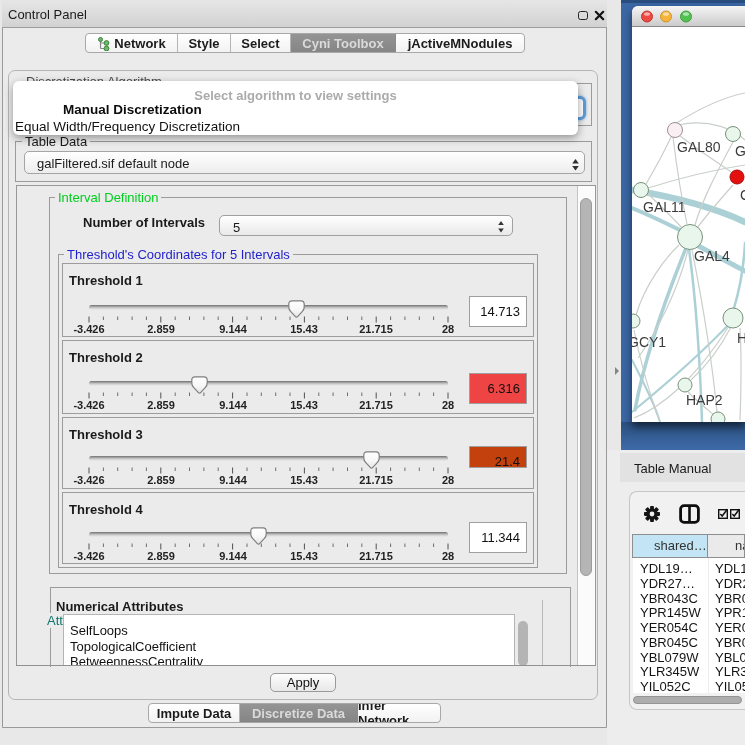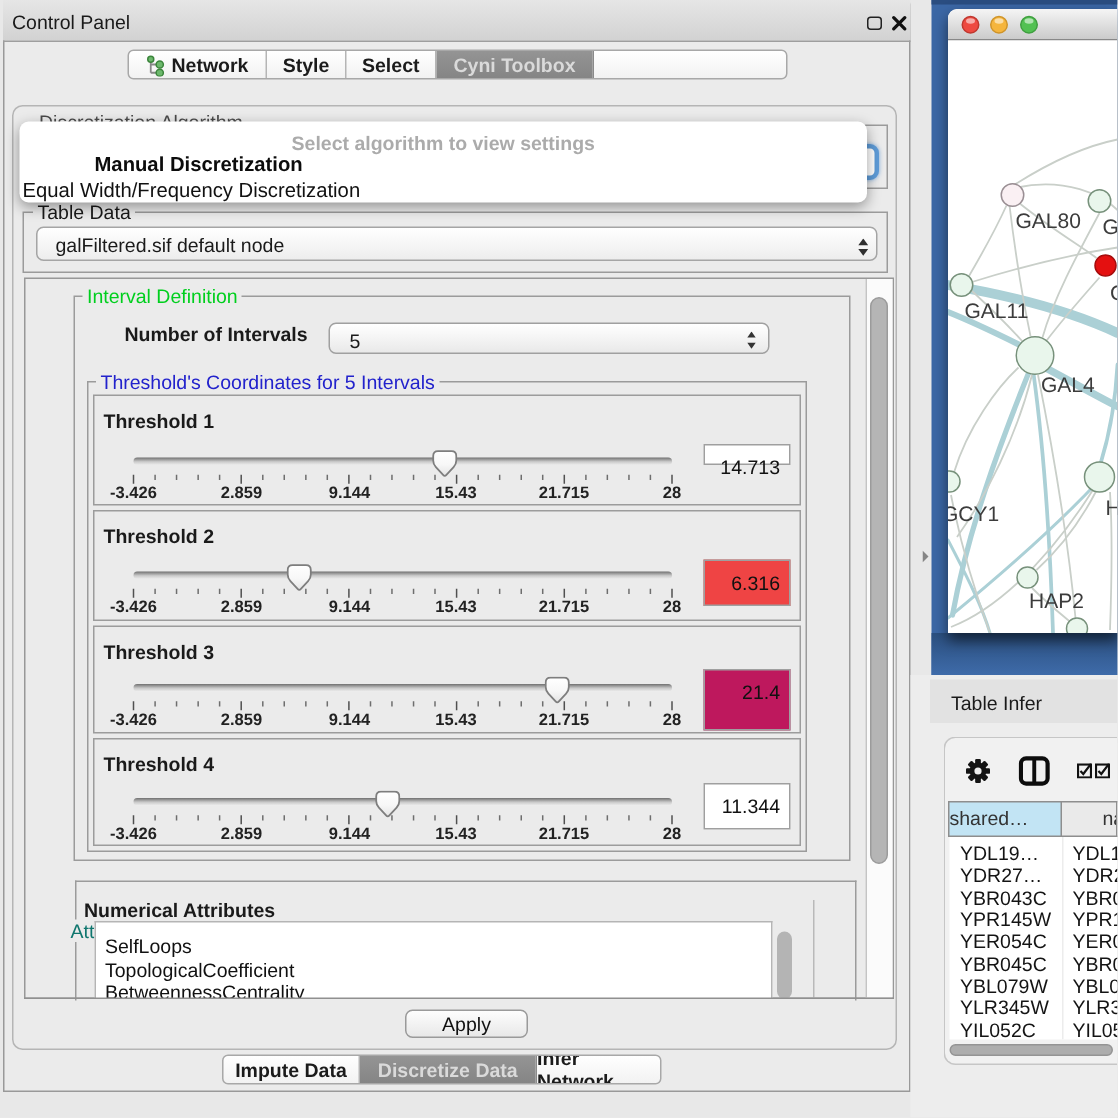--- a/index.html
+++ b/index.html
@@ -30,20 +30,21 @@
         <line x1="3.5" y1="12.5" x2="9" y2="12.5" stroke="#888" stroke-width="1.2"></line>
         <circle cx="3.5" cy="3.5" r="2" fill="#6cb86c" stroke="#3b853b"></circle>
         <circle cx="9.5" cy="7" r="2.4" fill="#6cb86c" stroke="#3b853b"></circle>
         <circle cx="9.5" cy="12.5" r="2.4" fill="#6cb86c" stroke="#3b853b"></circle>
       </svg>
     Network
   </div>
   <div style="width:53px;border-right:1px solid #b5b5b5;display:flex;align-items:center;justify-content:center;font-size:13px;font-weight:bold;color:#1b1b1b;">Style</div>
   <div style="width:60px;border-right:1px solid #b5b5b5;display:flex;align-items:center;justify-content:center;font-size:13px;font-weight:bold;color:#1b1b1b;">Select</div>
   <div style="width:105px;border-right:1px solid #8a8a8a;display:flex;align-items:center;justify-content:center;font-size:13px;font-weight:bold;color:#dadada;background:linear-gradient(180deg,#949494,#858585);">Cyni Toolbox</div>
+  <div style="flex:1;display:flex;align-items:center;justify-content:center;font-size:13px;font-weight:bold;color:#1b1b1b;">jActiveMNodules</div>
 </div>
 
 <div class="abs" style="left:8px;top:70px;width:590px;height:630px;border:1px solid #b5b5b5;border-radius:7px;"></div>
 
 <div class="abs" style="left:15px;top:83px;width:577px;height:43px;border:1px solid #9b9b9b;"></div>
 <div class="abs t13 lblpatch" style="left:23px;top:74px;color:#4a4a4a;">Discretization Algorithm</div>
 <div class="abs" style="left:24px;top:96px;width:562px;height:24px;border-radius:6px;border:3px solid #5d9bd7;box-shadow:0 0 3px rgba(90,150,215,.8);background:#fff;"></div>
 
 <div class="abs" style="left:15px;top:141px;width:577px;height:41px;border:1px solid #9b9b9b;"></div>
 <div class="abs t13 lblpatch" style="left:22px;top:134px;">Table Data</div>
@@ -116,21 +117,21 @@
 <svg class="abs" style="left:287.5px;top:300px;" width="17" height="21">
     <defs>
       <linearGradient id="g263" x1="0" y1="0" x2="0" y2="1">
         <stop offset="0" stop-color="#ffffff"></stop>
         <stop offset="0.55" stop-color="#f7f7f7"></stop>
         <stop offset="1" stop-color="#e4e4e4"></stop>
       </linearGradient>
     </defs>
     <path d="M4,0.8 H13 Q16.2,0.8 16.2,4 V7 Q16.2,9.5 14.4,11.4 L9.6,16.6 Q8.5,17.8 7.4,16.6 L2.6,11.4 Q0.8,9.5 0.8,7 V4 Q0.8,0.8 4,0.8 Z" fill="url(#g263)" stroke="#7e7e7e" stroke-width="1.2"></path>
   </svg>
-<div class="abs" style="left:469px;top:296px;width:58px;height:14px;background:#fff;border:1px solid #9f9f9f;font-size:13px;color:#111;text-align:right;line-height:29px;padding-right:6px;">14.713</div>
+<div class="abs" style="left:469px;top:296px;width:58px;height:31px;background:#fff;border:1px solid #9f9f9f;font-size:13px;color:#111;text-align:right;line-height:29px;padding-right:6px;">14.713</div>
 <div class="abs" style="left:62px;top:340px;width:472px;height:74px;border:1px solid #9c9c9c;"></div>
 <div class="abs t13 b" style="left:69px;top:350px;">Threshold 2</div>
 <div class="abs" style="left:89px;top:381px;width:359px;height:5px;border-radius:2.5px;background:linear-gradient(180deg,#707070,#c9c9c9 55%,#ededed);"></div>
 <svg class="abs" style="left:87px;top:392px;" width="364" height="8">
     <line x1="2.0" y1="0.5" x2="2.0" y2="6.5" stroke="#505050" stroke-width="1"></line>
     <line x1="16.4" y1="0.5" x2="16.4" y2="4" stroke="#6e6e6e" stroke-width="1"></line>
     <line x1="30.7" y1="0.5" x2="30.7" y2="4" stroke="#6e6e6e" stroke-width="1"></line>
     <line x1="45.1" y1="0.5" x2="45.1" y2="4" stroke="#6e6e6e" stroke-width="1"></line>
     <line x1="59.4" y1="0.5" x2="59.4" y2="4" stroke="#6e6e6e" stroke-width="1"></line>
     <line x1="73.8" y1="0.5" x2="73.8" y2="6.5" stroke="#505050" stroke-width="1"></line>
@@ -212,21 +213,21 @@
 <svg class="abs" style="left:362.5px;top:451px;" width="17" height="21">
     <defs>
       <linearGradient id="g417" x1="0" y1="0" x2="0" y2="1">
         <stop offset="0" stop-color="#ffffff"></stop>
         <stop offset="0.55" stop-color="#f7f7f7"></stop>
         <stop offset="1" stop-color="#e4e4e4"></stop>
       </linearGradient>
     </defs>
     <path d="M4,0.8 H13 Q16.2,0.8 16.2,4 V7 Q16.2,9.5 14.4,11.4 L9.6,16.6 Q8.5,17.8 7.4,16.6 L2.6,11.4 Q0.8,9.5 0.8,7 V4 Q0.8,0.8 4,0.8 Z" fill="url(#g417)" stroke="#7e7e7e" stroke-width="1.2"></path>
   </svg>
-<div class="abs" style="left:469px;top:446px;width:58px;height:41px;background:#be185d;border:1px solid #9f9f9f;font-size:13px;color:#111;text-align:right;line-height:29px;padding-right:6px;">21.4</div>
+<div class="abs" style="left:469px;top:446px;width:58px;height:22px;background:#c2410c;border:1px solid #9f9f9f;font-size:13px;color:#111;text-align:right;line-height:29px;padding-right:6px;">21.4</div>
 <div class="abs" style="left:62px;top:492px;width:472px;height:72px;border:1px solid #9c9c9c;"></div>
 <div class="abs t13 b" style="left:69px;top:502px;">Threshold 4</div>
 <div class="abs" style="left:89px;top:532px;width:359px;height:5px;border-radius:2.5px;background:linear-gradient(180deg,#707070,#c9c9c9 55%,#ededed);"></div>
 <svg class="abs" style="left:87px;top:543px;" width="364" height="8">
     <line x1="2.0" y1="0.5" x2="2.0" y2="6.5" stroke="#505050" stroke-width="1"></line>
     <line x1="16.4" y1="0.5" x2="16.4" y2="4" stroke="#6e6e6e" stroke-width="1"></line>
     <line x1="30.7" y1="0.5" x2="30.7" y2="4" stroke="#6e6e6e" stroke-width="1"></line>
     <line x1="45.1" y1="0.5" x2="45.1" y2="4" stroke="#6e6e6e" stroke-width="1"></line>
     <line x1="59.4" y1="0.5" x2="59.4" y2="4" stroke="#6e6e6e" stroke-width="1"></line>
     <line x1="73.8" y1="0.5" x2="73.8" y2="6.5" stroke="#505050" stroke-width="1"></line>
@@ -272,21 +273,21 @@
 <div class="abs" style="left:50px;top:587px;width:521px;height:80px;border:1px solid #9b9b9b;border-bottom:none;"></div>
 <div class="abs t13 lblpatch" style="left:44px;top:580px;color:#0f766e;margin-top:33px;">Attributes to discretize</div>
 <div class="abs t13 b" style="left:56px;top:599px;">Numerical Attributes</div>
 <div class="abs" style="left:542px;top:600px;width:1px;height:66px;background:#b9b9b9;"></div>
 <div class="abs" style="left:63px;top:614px;width:452px;height:52px;background:#fff;border:1px solid #b5b5b5;border-bottom:none;overflow:hidden;">
   <div style="padding:8px 0 0 6px;font-size:13px;color:#111;line-height:15.5px;">SelfLoops<br>TopologicalCoefficient<br>BetweennessCentrality</div>
 </div>
 <div class="abs" style="left:518px;top:621px;width:10px;height:45px;border-radius:5px;background:#b4b4b4;"></div>
 <div class="abs" style="left:16px;top:665px;width:580px;height:1px;background:#909090;"></div>
 
-<div class="abs" style="left:270px;top:673px;width:82px;height:19px;border:1px solid #9a9a9a;border-radius:5px;background:linear-gradient(180deg,#fdfdfd,#e8e8e8);text-align:center;font-size:13px;color:#111;line-height:17px;">Apply</div>
+<div class="abs" style="left:270px;top:673px;width:66px;height:19px;border:1px solid #9a9a9a;border-radius:5px;background:linear-gradient(180deg,#fdfdfd,#e8e8e8);text-align:center;font-size:13px;color:#111;line-height:17px;">Apply</div>
 
 <div class="abs" style="left:148px;top:703px;width:293px;height:20px;border:1px solid #a8a8a8;border-radius:4px;background:linear-gradient(180deg,#ffffff,#f2f2f2);overflow:hidden;display:flex;">
   <div style="width:91px;border-right:1px solid #b5b5b5;display:flex;align-items:center;justify-content:center;font-size:13px;font-weight:bold;color:#1b1b1b;">Impute Data</div>
   <div style="width:118px;border-right:1px solid #8a8a8a;display:flex;align-items:center;justify-content:center;font-size:13px;font-weight:bold;color:#dadada;background:linear-gradient(180deg,#949494,#858585);">Discretize Data</div>
   <div style="flex:1;display:flex;align-items:center;justify-content:center;font-size:13px;font-weight:bold;color:#1b1b1b;">Infer Network</div>
 </div>
 
 <svg class="abs" style="left:615px;top:367px;" width="5" height="8">
     <polygon points="0,0 4,4 0,8" fill="#858585"></polygon>
   </svg>
@@ -355,21 +356,21 @@
       <text x="694" y="261">GAL4</text>
       <text x="628" y="347">GCY1</text>
       <text x="737" y="343">HA</text>
       <text x="686" y="405">HAP2</text>
     </g>
   </svg>
 </div>
 
 <div class="abs" style="left:607px;top:450px;width:138px;height:295px;background:#ededed;"></div>
 <div class="abs" style="left:620px;top:453px;width:125px;height:29px;background:#e2e2e2;"></div>
-<div class="abs t13" style="left:634px;top:461px;">Table Infer</div>
+<div class="abs t13" style="left:634px;top:461px;">Table Manual</div>
 
 <div class="abs" style="left:629px;top:491px;width:116px;height:219px;background:#f1f1f1;border:1px solid #c6c6c6;border-radius:8px 0 0 8px;border-right:none;"></div>
 
 <svg class="abs" style="left:644px;top:506px;" width="16" height="16" viewBox="-8 -8 16 16">
     <rect x="-1.9" y="-8" width="3.8" height="3.6" rx="0.8" transform="rotate(0)" fill="#141414"></rect>
     <rect x="-1.9" y="-8" width="3.8" height="3.6" rx="0.8" transform="rotate(45)" fill="#141414"></rect>
     <rect x="-1.9" y="-8" width="3.8" height="3.6" rx="0.8" transform="rotate(90)" fill="#141414"></rect>
     <rect x="-1.9" y="-8" width="3.8" height="3.6" rx="0.8" transform="rotate(135)" fill="#141414"></rect>
     <rect x="-1.9" y="-8" width="3.8" height="3.6" rx="0.8" transform="rotate(180)" fill="#141414"></rect>
     <rect x="-1.9" y="-8" width="3.8" height="3.6" rx="0.8" transform="rotate(225)" fill="#141414"></rect>
@@ -384,21 +385,21 @@
   </svg>
 <svg class="abs" style="left:718px;top:508px;" width="11" height="11">
     <rect x="0.7" y="1.7" width="8.6" height="8.6" fill="none" stroke="#111" stroke-width="1.4"></rect>
     <path d="M2.3,6 L4.2,8 L9.3,1.2" fill="none" stroke="#111" stroke-width="1.5"></path>
   </svg>
 <svg class="abs" style="left:729.5px;top:508px;" width="11" height="11">
     <rect x="0.7" y="1.7" width="8.6" height="8.6" fill="none" stroke="#111" stroke-width="1.4"></rect>
     <path d="M2.3,6 L4.2,8 L9.3,1.2" fill="none" stroke="#111" stroke-width="1.5"></path>
   </svg>
 
-<div class="abs" style="left:632px;top:534px;width:76px;height:24px;background:#c2e4f4;border:1px solid #8e8e8e;font-size:13px;color:#333;line-height:22px;">shared…</div>
+<div class="abs" style="left:632px;top:534px;width:76px;height:24px;background:#c2e4f4;border:1px solid #8e8e8e;font-size:13px;color:#333;line-height:22px;padding-left:21px;">shared…</div>
 <div class="abs" style="left:708px;top:534px;width:37px;height:24px;background:#eaeaea;border:1px solid #8e8e8e;border-left:none;font-size:13px;color:#333;line-height:22px;padding-left:27px;overflow:hidden;">na</div>
 
 <div class="abs" style="left:633px;top:558px;width:112px;height:135px;background:#fff;overflow:hidden;font-size:13px;color:#141414;">
   <div style="position:absolute;left:75px;top:0;width:1px;height:135px;background:#ececec;"></div>
   <div style="line-height:14.75px;padding-top:4px;">
     <div><span style="padding-left:7px;">YDL19…</span><span style="position:absolute;left:82px;">YDL194W</span></div>
     <div><span style="padding-left:7px;">YDR27…</span><span style="position:absolute;left:82px;">YDR277C</span></div>
     <div><span style="padding-left:7px;">YBR043C</span><span style="position:absolute;left:82px;">YBR043C</span></div>
     <div><span style="padding-left:7px;">YPR145W</span><span style="position:absolute;left:82px;">YPR145W</span></div>
     <div><span style="padding-left:7px;">YER054C</span><span style="position:absolute;left:82px;">YER054C</span></div>

